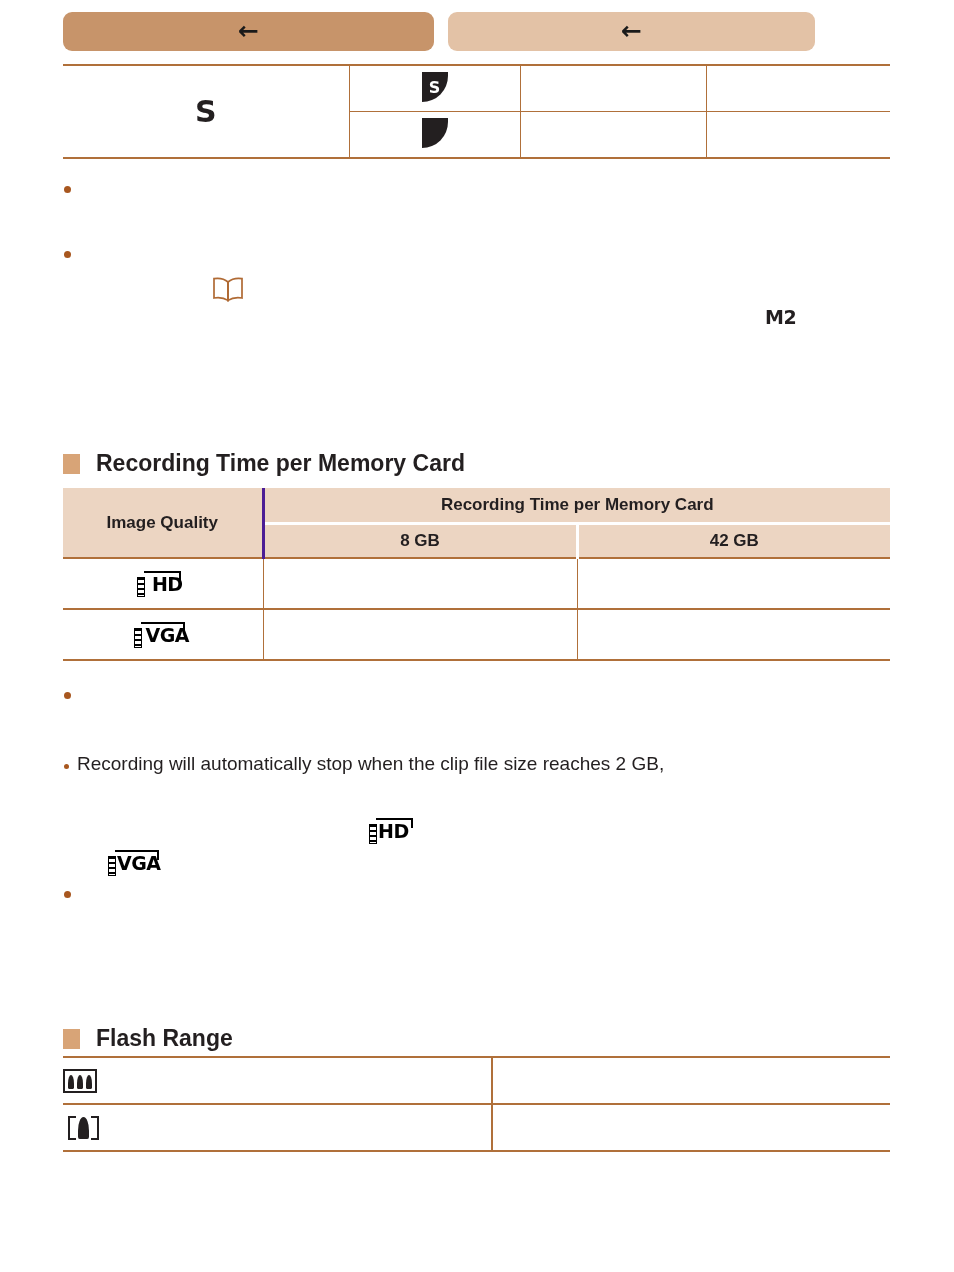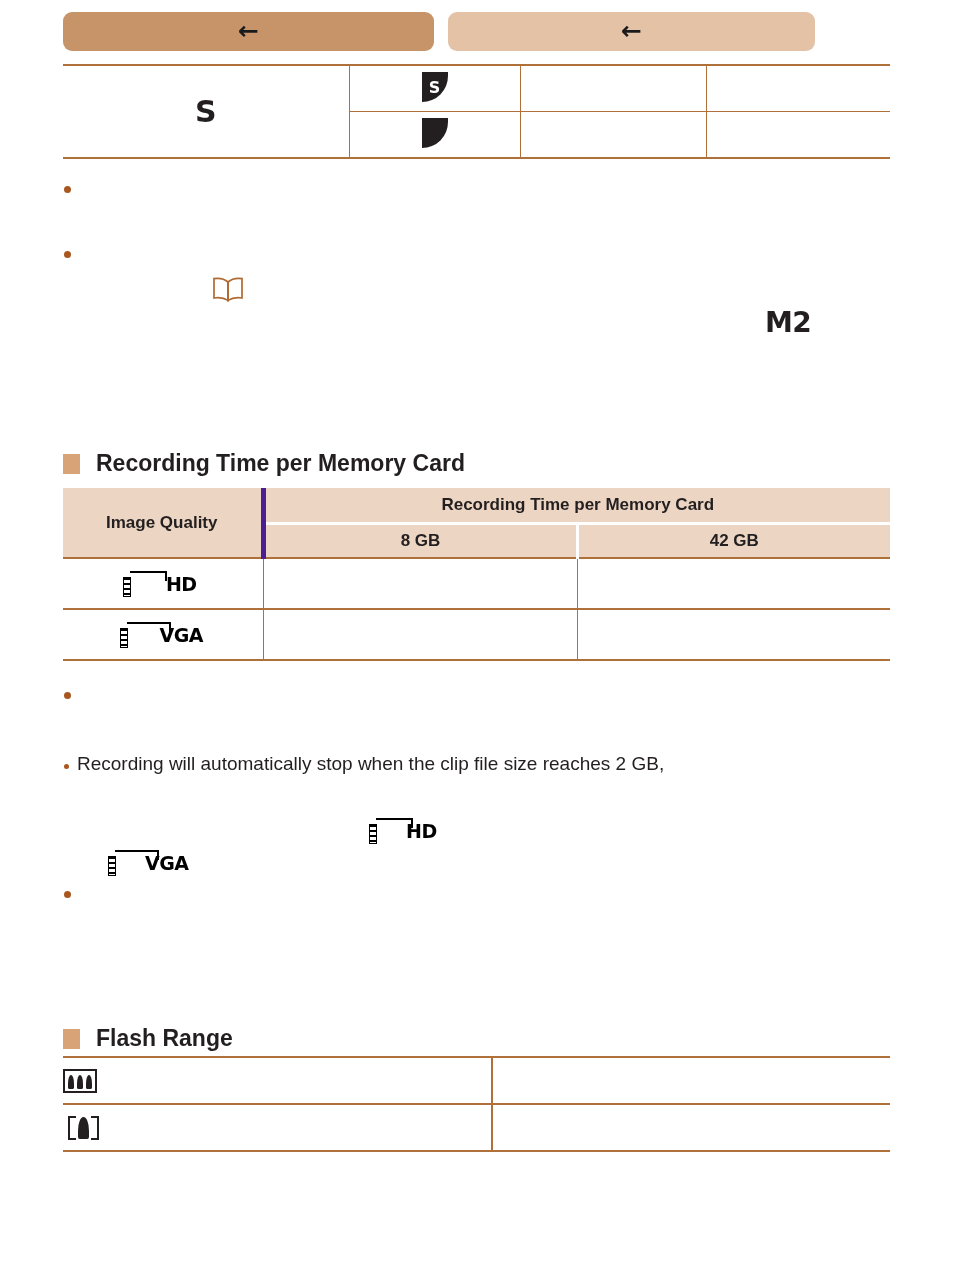--- a/index.html
+++ b/index.html
@@ -124,21 +124,21 @@
     border-radius: 50%;
     background: #a8571f;
   }
 
   
   .book-icon { position: absolute; }
 
   
   .token-bold {
     position: absolute;
-    font-size: 28px;
+    font-size: 19px;
     font-weight: bold;
     font-family: "DejaVu Sans", sans-serif;
     color: #231f20;
     letter-spacing: -0.5px;
   }
 
   
   .section-head {
     position: absolute;
     display: flex;
@@ -162,39 +162,38 @@
     left: 63px;
     top: 488px;
     width: 827px;
   }
   #recording-table th {
     background: #ecd5c2;
     font-size: 17px;
     font-weight: bold;
     color: #231f20;
   }
-  #recording-table th.quality-head { height: 69px; border-right: 5px solid #4c1d95; }
+  #recording-table th.quality-head { height: 69px; border-right: 3px solid #4c1d95; }
   #recording-table th.span-head    { height: 34px; border-bottom: 3px solid #ffffff; }
   #recording-table th.sub-head     { height: 32px; }
   #recording-table th.sub-head.left-gap { border-right: 3px solid #ffffff; }
   #recording-table td {
     height: 49px;
     border-bottom: 2px solid #b0703a;
     border-left: 1.5px solid #b0703a;
   }
   #recording-table td.first-col { border-left: none; }
   #recording-table tr.first-body td { border-top: 2px solid #b0703a; }
 
   
   .film-icon {
     display: inline-block;
     position: relative;
     height: 28px;
     vertical-align: middle;
-    padding-left: 28px;
   }
   .film-icon .perf {
     position: absolute;
     left: 0; bottom: 1px;
     width: 8px; height: 20px;
     border: 1.6px solid #000;
     box-sizing: border-box;
     background:
       linear-gradient(to bottom, #000 0 2px, transparent 2px 5px) 0 0/100% 5px repeat-y;
   }

